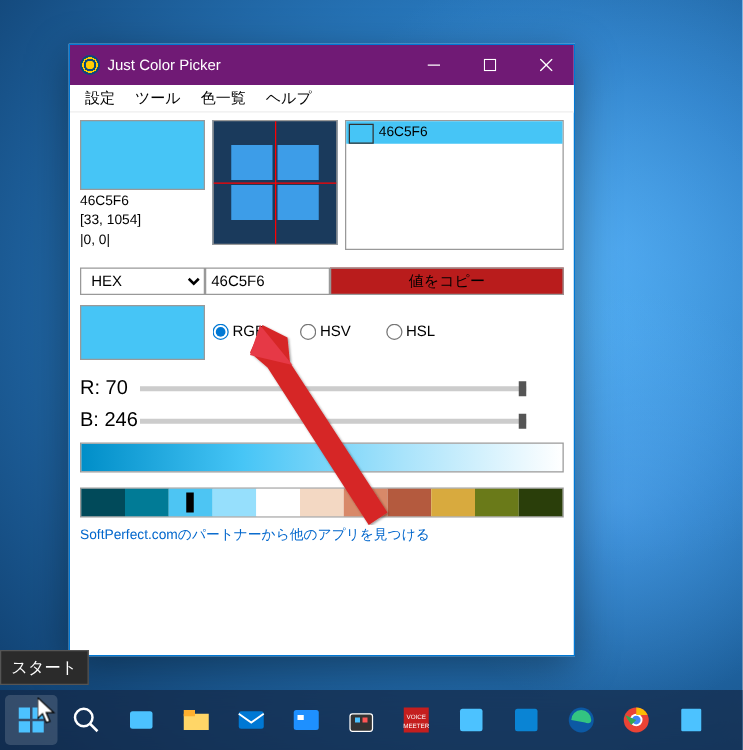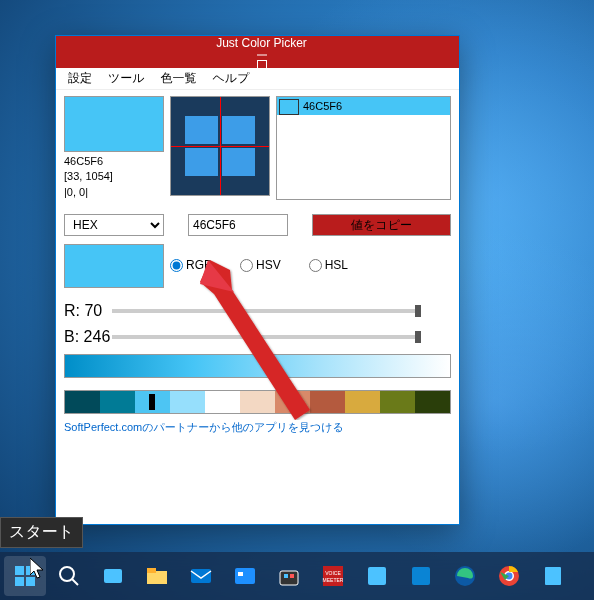--- a/index.html
+++ b/index.html
@@ -21,22 +21,22 @@
 
 .window {
   position: absolute; left: 55px; top: 35px;
   width: 405px; height: 490px;
   background: #ffffff;
   border: 1px solid #0078d4;
   box-shadow: 0 8px 32px rgba(0,0,0,0.4);
   display: flex; flex-direction: column;
 }
 .titlebar {
-  height: 32px; background: #b91c1c; color: white;
-  display: flex; align-items: center; padding-left: 8px; flex-direction: column;
+  height: 32px; background: #701a75; color: white;
+  display: flex; align-items: center; padding-left: 8px;
 }
 .titlebar-icon {
   width: 16px; height: 16px; margin-right: 6px;
   background: radial-gradient(circle, #ffcc00 30%, #0a4a7a 31%, #0a4a7a 45%, #ffcc00 46%, #ffcc00 55%, #0a4a7a 56%);
   border-radius: 50%;
 }
 .titlebar-title { font-size: 12px; flex: 1; }
 .win-btn { width: 45px; height: 32px; display: flex; align-items: center; justify-content: center; }
 .win-btn svg { stroke: white; stroke-width: 1; fill: none; }
 
@@ -76,21 +76,21 @@
 }
 .history-item {
   display: flex; align-items: center; height: 18px;
   background: #46c5f6; padding-left: 26px; position: relative;
 }
 .history-item::before {
   content: ''; position: absolute; left: 2px; top: 2px;
   width: 18px; height: 14px; background: #46c5f6; border: 1px solid #333;
 }
 
-.format-row { display: flex; gap: 24px; margin-top: 14px; }
+.format-row { display: flex; gap: 0; margin-top: 14px; }
 .format-select {
   width: 100px; height: 22px; border: 1px solid #999; font-size: 12px;
   padding: 0 4px; background: white;
 }
 .code-input {
   width: 100px; height: 22px; border: 1px solid #999; font-size: 12px; padding: 0 4px;
 }
 .copy-btn {
   flex: 1; height: 22px; border: 1px solid #999; background: #b91c1c;
   font-size: 12px;
@@ -129,21 +129,21 @@
 
 .footer-link { font-size: 11px; color: #0066cc; margin-top: 6px; }
 
 .arrow {
   position: absolute; left: 200px; top: 260px;
   width: 120px; height: 160px; pointer-events: none;
 }
 
 .start-tooltip {
   position: absolute; left: 0px; bottom: 52px;
-  background: #2b2b2b; color: white; font-size: 16px;
+  background: #2b2b2b; color: white; font-size: 13px;
   padding: 4px 8px; border: 1px solid #555;
 }
 
 .taskbar {
   position: absolute; bottom: 0; left: 0; right: 0; height: 48px;
   background: rgba(20, 40, 70, 0.7); backdrop-filter: blur(10px);
   display: flex; align-items: center; padding: 0 4px; gap: 2px;
 }
 .tb-item {
   width: 42px; height: 40px; display: flex; align-items: center; justify-content: center;

